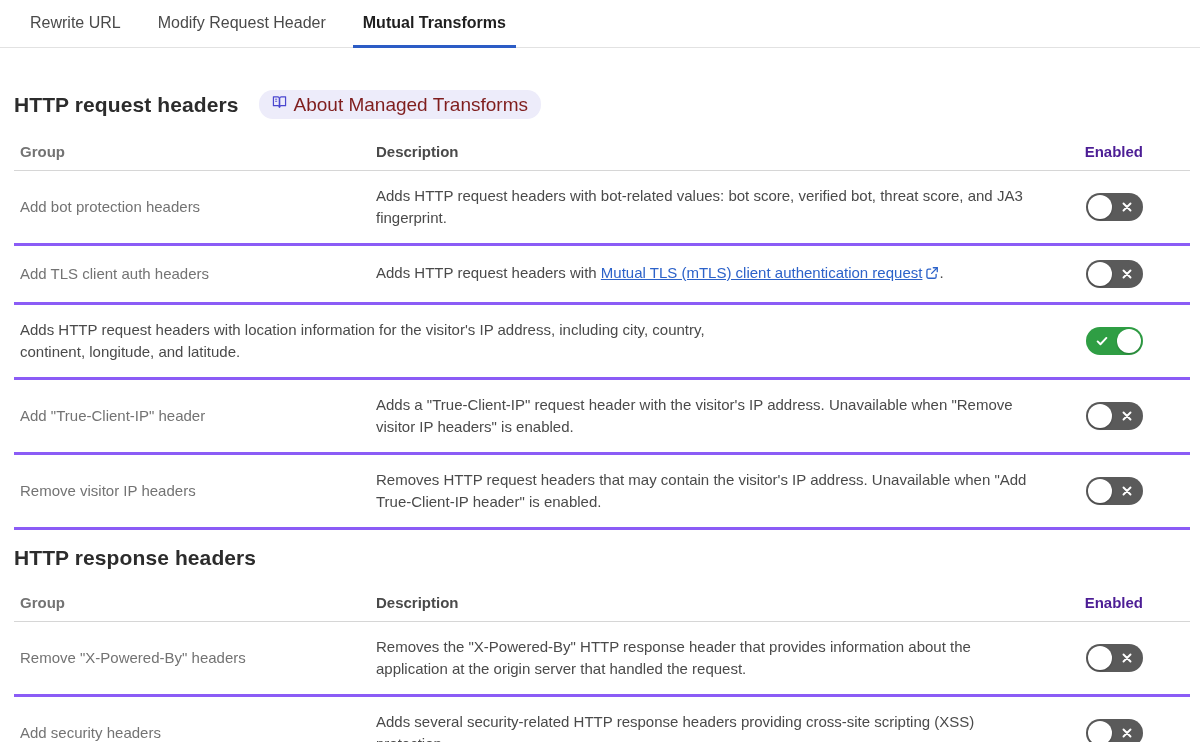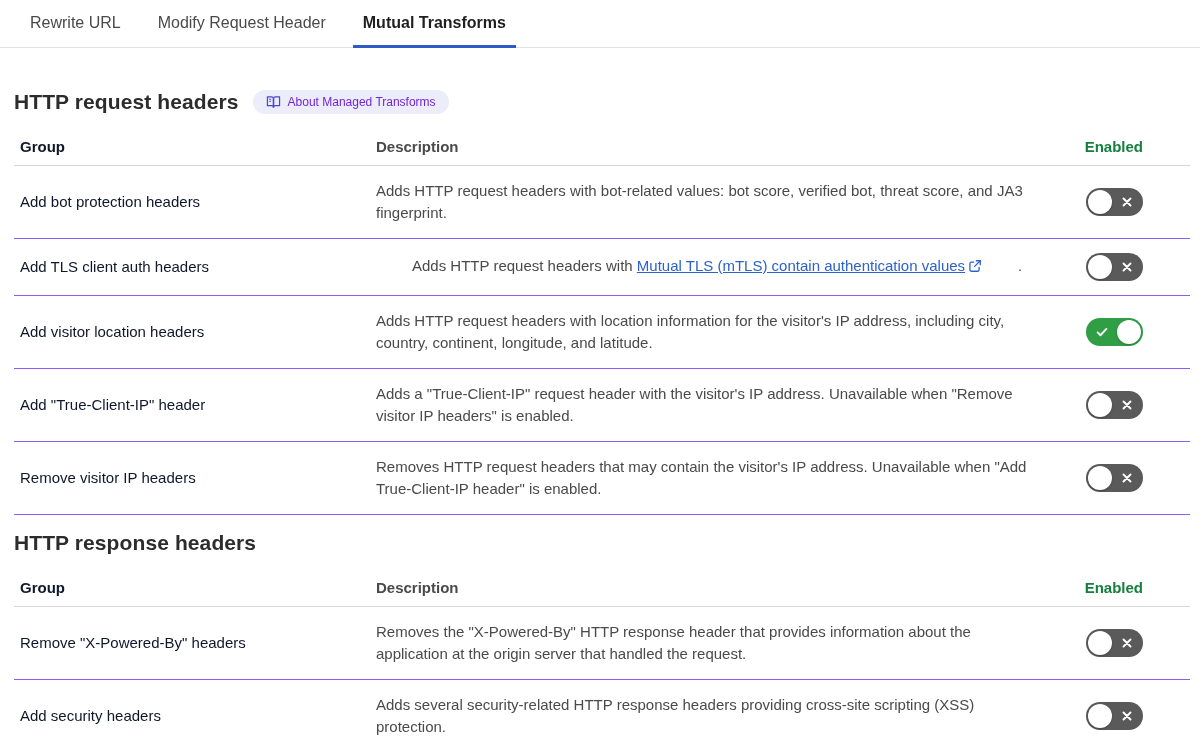--- a/index.html
+++ b/index.html
@@ -36,68 +36,68 @@
     color: #1f1f1f;
     font-weight: 600;
     border-bottom-color: #2c5cc5;
   }
 
   
   .content { padding: 0 10px 0 14px; }
   .section-head {
     display: flex;
     align-items: center;
-    gap: 14px;
+    gap: 20px;
     margin-top: 42px;
     margin-bottom: 18px;
   }
   .section-head.no-badge { margin-top: 16px; }
   h2.section-title {
     font-size: 21px;
     font-weight: 700;
     color: #2c2c2c;
     letter-spacing: 0.1px;
   }
   .badge {
     display: inline-flex;
-    align-items: center;
+    align-items: flex-start;
     gap: 7px;
     background: #edecfa;
-    color: #6d28d9;
-    font-size: 12px;
+    color: #7f1d1d;
+    font-size: 19px;
     padding: 5px 13px;
     border-radius: 14px;
     text-decoration: none;
     cursor: pointer;
     line-height: 1;
   }
   .badge svg { display: block; }
 
   
   .table { width: 100%; }
   .row {
     display: flex;
     align-items: center;
-    border-bottom: 1px solid #8b5cf6;
+    border-bottom: 3px solid #8b5cf6;
   }
   .thead { border-bottom: 1px solid #d6d6d6; }
   .th {
     font-size: 15px;
     font-weight: 700;
-    color: #15803d;
+    color: #4c1d95;
     padding: 6px 6px 10px 6px;
   }
   .cell {
     font-size: 15px;
     line-height: 22px;
     padding: 14px 6px;
   }
-  .col-group { width: 356px; flex: none; color: #0f172a; }
+  .col-group { width: 356px; flex: none; color: #737373; }
   .col-desc  { flex: 1; color: #4a4a4a; }
-  .col-desc .desc-text { display: inline; margin-left: 36px; }
+  .col-desc .desc-text { display: inline; }
   .col-desc-inner { max-width: 692px; }
   .col-enabled {
     width: 150px;
     flex: none;
     display: flex;
     justify-content: flex-end;
     padding-right: 47px;
   }
   .th.col-enabled { padding-right: 47px; }
 
@@ -187,41 +187,40 @@
                 <path d="M4 4l8 8M12 4l-8 8" stroke="#fff" stroke-width="2.2" stroke-linecap="round"></path>
               </svg>
             <span class="knob"></span>
           </button>
         </div>
       </div>
 
       <div class="row">
         <div class="cell col-group">Add TLS client auth headers</div>
         <div class="cell col-desc">
-          <div class="col-desc-inner"><span class="desc-text">Adds HTTP request headers with </span><a class="inline-link">Mutual TLS (mTLS) contain authentication values</a><span class="ext-icon">
+          <div class="col-desc-inner"><span class="desc-text">Adds HTTP request headers with </span><a class="inline-link">Mutual TLS (mTLS) client authentication request</a><span class="ext-icon">
             <svg width="14" height="14" viewBox="0 0 16 16" fill="none" stroke="#2c62c9" stroke-width="1.5" stroke-linecap="round" stroke-linejoin="round">
               <path d="M6.5 3.5H4A1.8 1.8 0 0 0 2.2 5.3v6.9A1.8 1.8 0 0 0 4 14h6.9a1.8 1.8 0 0 0 1.8-1.8V9.5"></path>
               <path d="M9.5 2H14v4.5"></path>
               <path d="M14 2L7.6 8.4"></path>
             </svg>
           </span><span class="desc-text">.</span></div>
         </div>
         <div class="cell col-enabled">
           <button class="toggle off">
 
             <svg class="x-icon" width="14" height="14" viewBox="0 0 16 16">
                 <path d="M4 4l8 8M12 4l-8 8" stroke="#fff" stroke-width="2.2" stroke-linecap="round"></path>
               </svg>
             <span class="knob"></span>
           </button>
         </div>
       </div>
 
       <div class="row">
-        <div class="cell col-group">Add visitor location headers</div>
         <div class="cell col-desc">
           <div class="col-desc-inner">Adds HTTP request headers with location information for the visitor's IP address, including city, country, continent, longitude, and latitude.</div>
         </div>
         <div class="cell col-enabled">
           <button class="toggle on">
             <svg class="check-icon" width="14" height="14" viewBox="0 0 16 16">
                 <path d="M3 8.5l3.2 3.2L13 4.5" stroke="#fff" stroke-width="2.2" fill="none" stroke-linecap="round" stroke-linejoin="round"></path>
               </svg>
 
             <span class="knob"></span>

